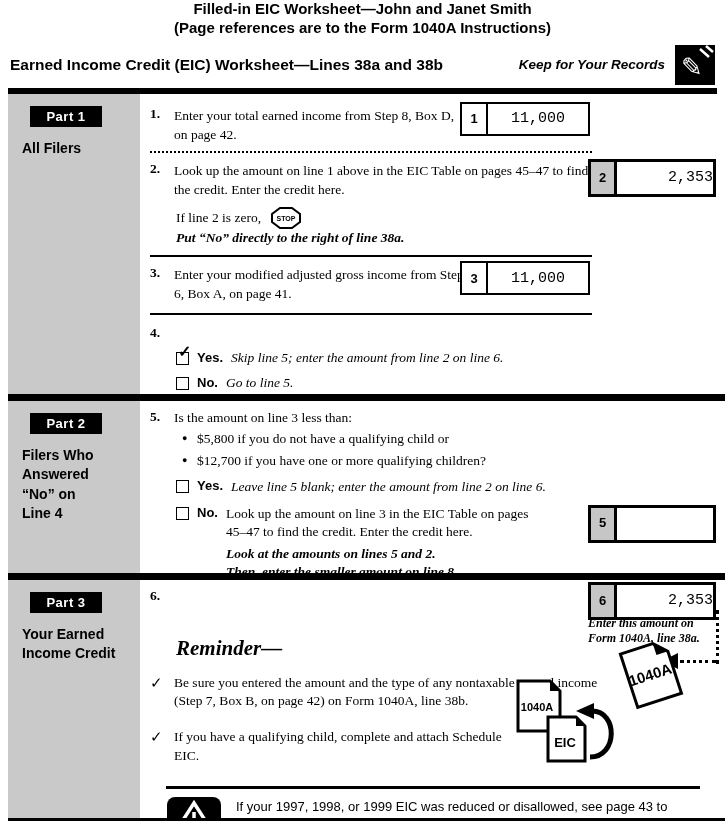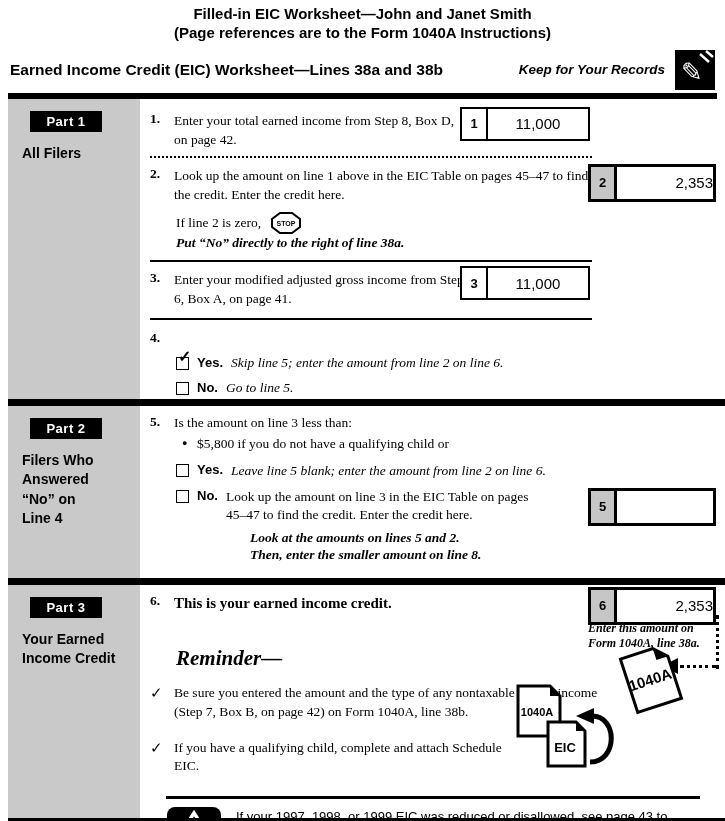--- a/index.html
+++ b/index.html
@@ -1,21 +1,21 @@
 <!DOCTYPE html>
 <html><head>
 <meta charset="utf-8">
 <style>
   * { margin:0; padding:0; box-sizing:border-box; }
   html,body { background:#fff; }
   body { width:725px; height:821px; font-family:"Liberation Serif", serif; color:#000; position:relative; overflow:hidden; }
   .page { width:725px; height:821px; position:relative; }
 
   
-  .titles { text-align:center; padding-top:5px; font-family:"Liberation Sans", sans-serif; font-weight:bold; font-size:15px; line-height:1.25; }
+  .titles { text-align:center; font-family:"Liberation Sans", sans-serif; font-weight:bold; font-size:15px; line-height:1.25; }
   .hdr-row { display:flex; align-items:center; margin:6px 10px 0 10px; height:42px; }
   .hdr-title { font-family:"Liberation Sans", sans-serif; font-weight:bold; font-size:15.5px; flex:1; }
   .keep { font-family:"Liberation Sans", sans-serif; font-style:italic; font-weight:bold; font-size:13.5px; margin-right:10px; white-space:nowrap; }
   .thick-rule { height:6px; background:#000; margin:2px 8px 0 8px; }
 
   
   .section { display:flex; padding-left:8px; position:relative; }
   .sidebar { width:132px; background:#c9c9c9; flex-shrink:0; padding-top:12px; }
   .content { flex:1; position:relative; }
   .divider { height:7px; background:#000; margin-left:8px; }
@@ -26,21 +26,21 @@
 
   
   .row { position:relative; display:flex; padding-left:10px; margin-top:0; }
   .num { width:24px; font-weight:bold; font-size:13.5px; flex-shrink:0; }
   .txt { font-size:13.5px; line-height:1.42; }
   .sep { border-top:2px dotted #000; width:442px; margin:7px 0 8px 10px; height:0; }
   .sep.solid { border-top-style:solid; }
 
   .box { position:absolute; display:flex; border:2px solid #000; background:#fff; height:34px; }
   .box .lbl { width:26px; border-right:2px solid #000; display:flex; align-items:center; justify-content:center; font-family:"Liberation Sans", sans-serif; font-weight:bold; font-size:13px; }
-  .box .val { flex:1; display:flex; align-items:center; justify-content:center; font-family:Liberation Sans, sans-serif; font-size:15px; }
+  .box .val { flex:1; display:flex; align-items:center; justify-content:center; font-family:Liberation Mono, monospace; font-size:15px; }
   .box.thin { width:130px; left:320px; top:-4px; }
   .box.thick { width:128px; left:448px; border-width:3px; height:38px; }
   .box.thick .lbl { border-right-width:3px; background:#c6c6c6; }
   .box.thick .val { justify-content:flex-end; }
 
   .stop-block { padding-left:36px; margin-top:7px; font-size:13.5px; }
   .stop-line1 { display:flex; align-items:center; }
   .stop-icon { margin:0 8px; }
   .b { font-weight:bold; }
   .itb { font-style:italic; font-weight:bold; }
@@ -52,21 +52,21 @@
   .choice-note { font-style:italic; }
   .choice-text { line-height:1.35; }
 
   .bullet-row { padding-left:42px; display:flex; margin-top:4px; font-size:13.5px; line-height:1.3; }
   .bdot { width:15px; flex-shrink:0; }
   .bdot::before { content:"●"; font-size:9px; position:relative; top:-2px; }
 
   
   .sec2 .txt, .sec2 .choice, .sec2 .bullet-row { line-height:1.3; }
   .p2notes { margin-top:4px; }
-  .p2notes div { line-height:1.3;margin-left:24px; }
+  .p2notes div { line-height:1.3; }
 
   
   .line6-text { font-weight:bold; font-size:15px; }
   .box-note { position:absolute; left:448px; top:36px; width:150px; font-style:italic; font-weight:bold; font-size:12px; line-height:1.3; }
   .reminder-h { margin:32px 0 0 36px; font-style:italic; font-weight:bold; font-size:21px; }
   .chk { display:flex; padding-left:10px; margin-top:13px; }
   .mark { width:24px; font-size:15px; flex-shrink:0; }
   .ctext { width:432px; font-size:13.5px; line-height:1.4; }
 
   .dot-v { position:absolute; left:576px; top:30px; height:54px; border-left:3px dotted #000; }
@@ -181,20 +181,24 @@
     <div class="content" style="padding-top:8px;">
 
       <div class="row">
         <span class="num">5.</span>
         <span class="txt">Is the amount on line 3 less than:</span>
       </div>
       <div class="bullet-row">
         <span class="bdot"></span>
         <span>$5,800 if you do not have a qualifying child or</span>
       </div>
+      <div class="bullet-row">
+        <span class="bdot"></span>
+        <span>$12,700 if you have one or more qualifying children?</span>
+      </div>
 
       <div class="choice">
         <span class="cb"></span>
         <span class="choice-label">Yes.</span>
         <span class="choice-note">Leave line 5 blank; enter the amount from line 2 on line 6.</span>
       </div>
 
       <div class="choice">
         <span class="cb"></span>
         <span class="choice-label">No.</span>
@@ -218,21 +222,20 @@
 
   <div class="section sec3">
     <div class="sidebar">
       <div class="badge">Part 3</div>
       <div class="side-label" style="width:100px;">Your Earned Income Credit</div>
     </div>
     <div class="content" style="padding-top:8px;">
 
       <div class="row">
         <span class="num">6.</span>
-        <span class="txt line6-text">This is your earned income credit.</span>
         <span class="box thick" style="top:-6px;">
           <span class="lbl">6</span>
           <span class="val">2,353</span>
         </span>
       </div>
 
       <div class="box-note">
         <div>Enter this amount on</div>
         <div>Form 1040A, line 38a.</div>
       </div>

